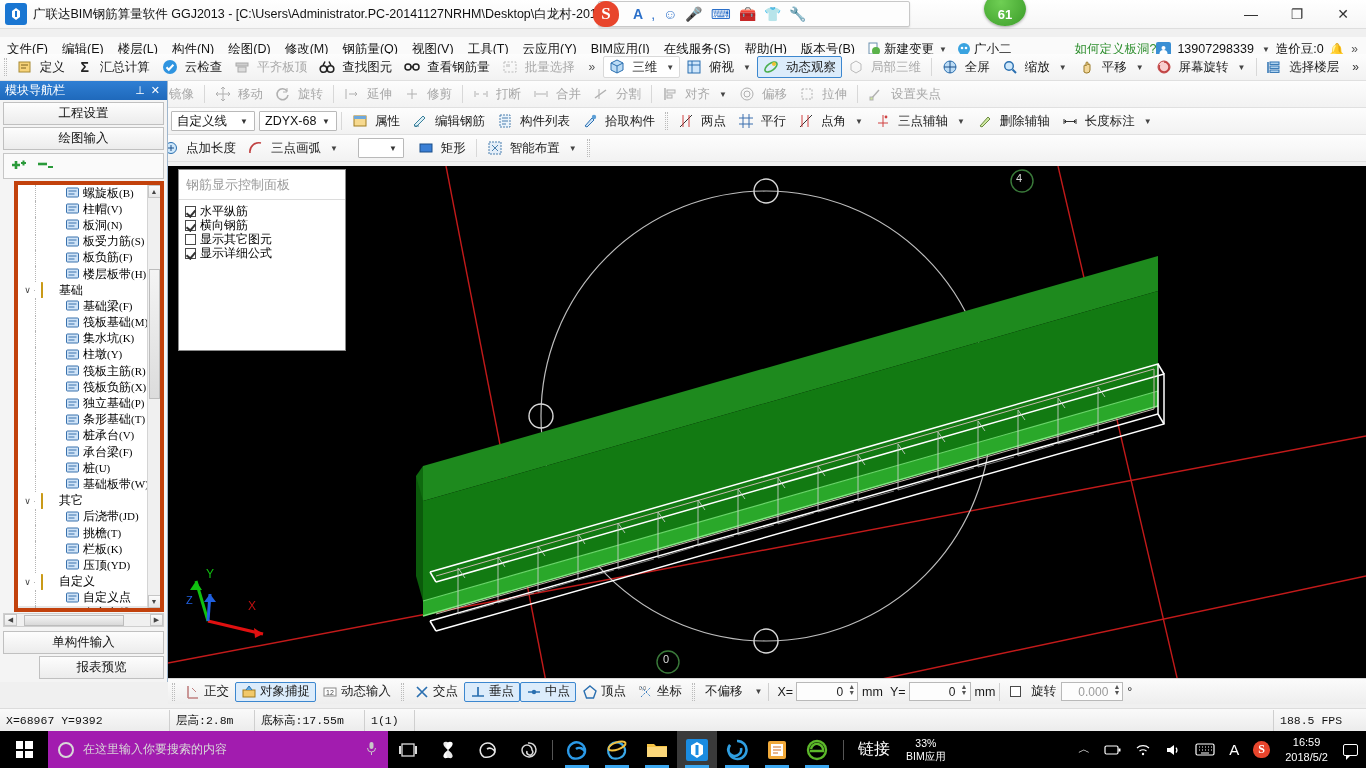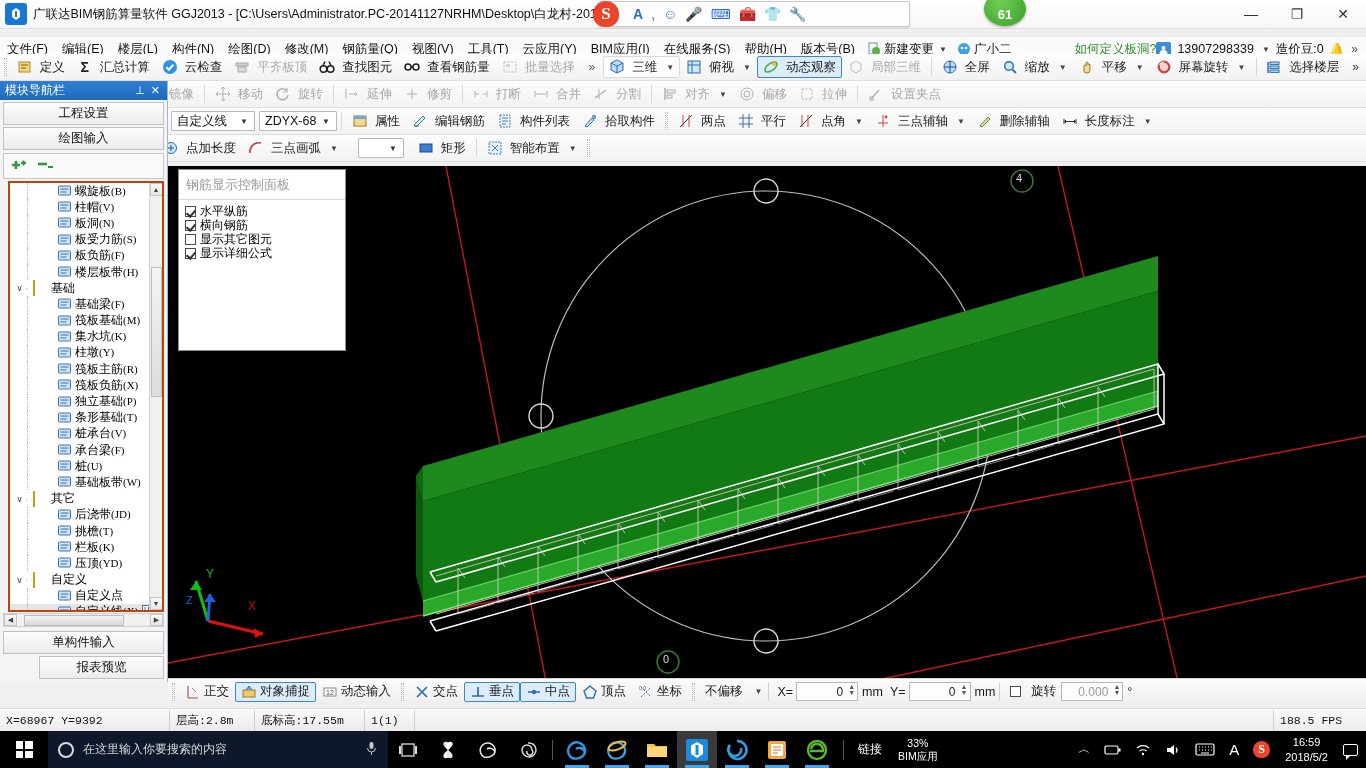--- a/index.html
+++ b/index.html
@@ -118,21 +118,21 @@
     height:23px; background:linear-gradient(#fdfdfd,#ececec);
     border:1px solid #c0c0c0; margin:2px 3px 0 3px;
     display:flex; align-items:center; justify-content:center;
     font-size:12.5px; color:#111;
   }
   .lp-toolstrip {
     height:26px; margin:3px 3px 0 3px; border:1px solid #c6c6c6; background:#fafafa;
     display:flex; align-items:center; gap:8px; padding-left:6px;
   }
   .tree {
-    flex:1; margin:2px 3px 0 8px; background:#fff; border:2px solid #c2410c;
+    flex:1; margin:2px 3px 0 14px; background:#fff; border:4px solid #c2410c;
     overflow:hidden; position:relative;
   }
   .tree-inner { position:absolute; left:0; top:0; right:13px; bottom:0; overflow:hidden; }
   .tnode {
     display:flex; align-items:center; height:16.2px; font-size:12px; color:#000;
     white-space:nowrap; padding-left:4px;
   }
   .tnode.sel { background:#e6e6e6; }
   .t-exp { width:11px; text-align:center; color:#444; font-size:9px; flex:0 0 11px; }
   .t-ic  { width:15px; height:14px; flex:0 0 15px; margin-right:3px; }
@@ -205,21 +205,21 @@
 
   
   .taskbar {
     position:absolute; left:0; top:731px; width:1366px; height:37px;
     background:#000000; display:flex; align-items:center;
   }
   .start { width:48px; height:37px; display:flex; align-items:center; justify-content:center; }
   .winlogo { width:17px; height:17px; display:grid; grid-template-columns:1fr 1fr; grid-template-rows:1fr 1fr; gap:2px; }
   .winlogo i { background:#fff; display:block; }
   .searchbox {
-    width:340px; height:37px; background:#0f172a; display:flex; align-items:center;
+    width:340px; height:37px; background:#a21caf; display:flex; align-items:center;
     padding:10px 10px; gap:9px; color:#d8d8d8; font-size:12px;
   }
   .cortana { width:16px; height:16px; border:2px solid #d8d8d8; border-radius:50%; flex:0 0 16px; }
   .tb-app { width:40px; height:37px; display:flex; align-items:center; justify-content:center; position:relative; }
   .tb-app.run::after { content:""; position:absolute; bottom:0; left:8px; width:24px; height:3px; background:#3ba7f0; }
   .tb-app.act { background:#3a3a3a; }
   .tray { margin-left:auto; display:flex; align-items:center; gap:0; height:37px; padding-right:2px; color:#fff; }
   .tray-item { padding:0 7px; display:flex; align-items:center; justify-content:center; height:37px; font-size:12px; }
   .cpu { display:flex; flex-direction:column; align-items:center; justify-content:center;
          color:#fff; font-size:10.5px; line-height:13px; padding:0 8px; }
@@ -1393,21 +1393,21 @@
         </svg>
     </div>
     <div class="tb-app run">
       <svg width="22" height="22" viewBox="0 0 22 22">
           <circle cx="11" cy="11" r="9" fill="none" stroke="#5cb82a" stroke-width="2.4"></circle>
           <path d="M4 12 h13 a6 6 0 0 0-12-2" fill="none" stroke="#5cb82a" stroke-width="2.4"></path>
         </svg>
     </div>
 
     <div style="width:1px;height:20px;background:#555;margin:0 6px;"></div>
-    <div style="color:#fff;font-size:12px;padding:0 8px;">链接</div>
+    <div style="color:#fff;font-size:16px;padding:0 8px;">链接</div>
 
     <div class="cpu">
       <span>33%</span>
       <span>BIM应用</span>
     </div>
 
     <div class="tray">
       <div class="tray-item">︿</div>
       <div class="tray-item">
         <svg width="17" height="12" viewBox="0 0 17 12">

